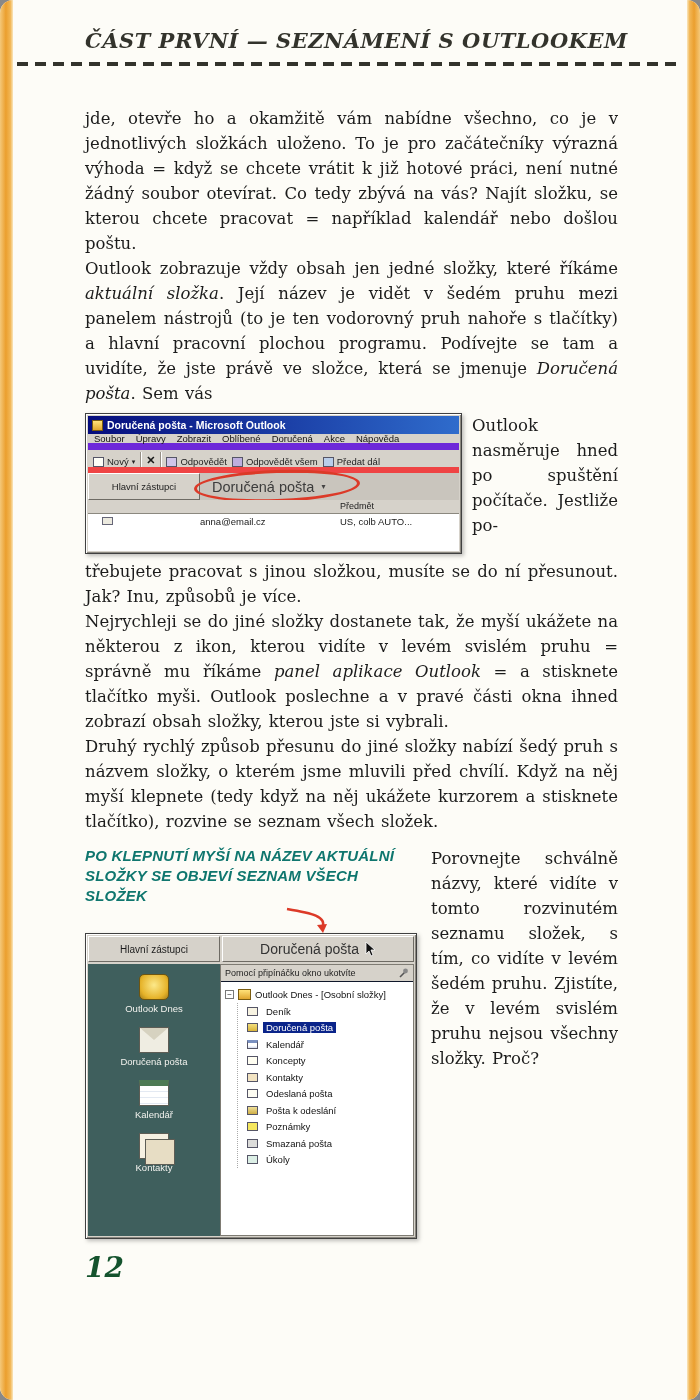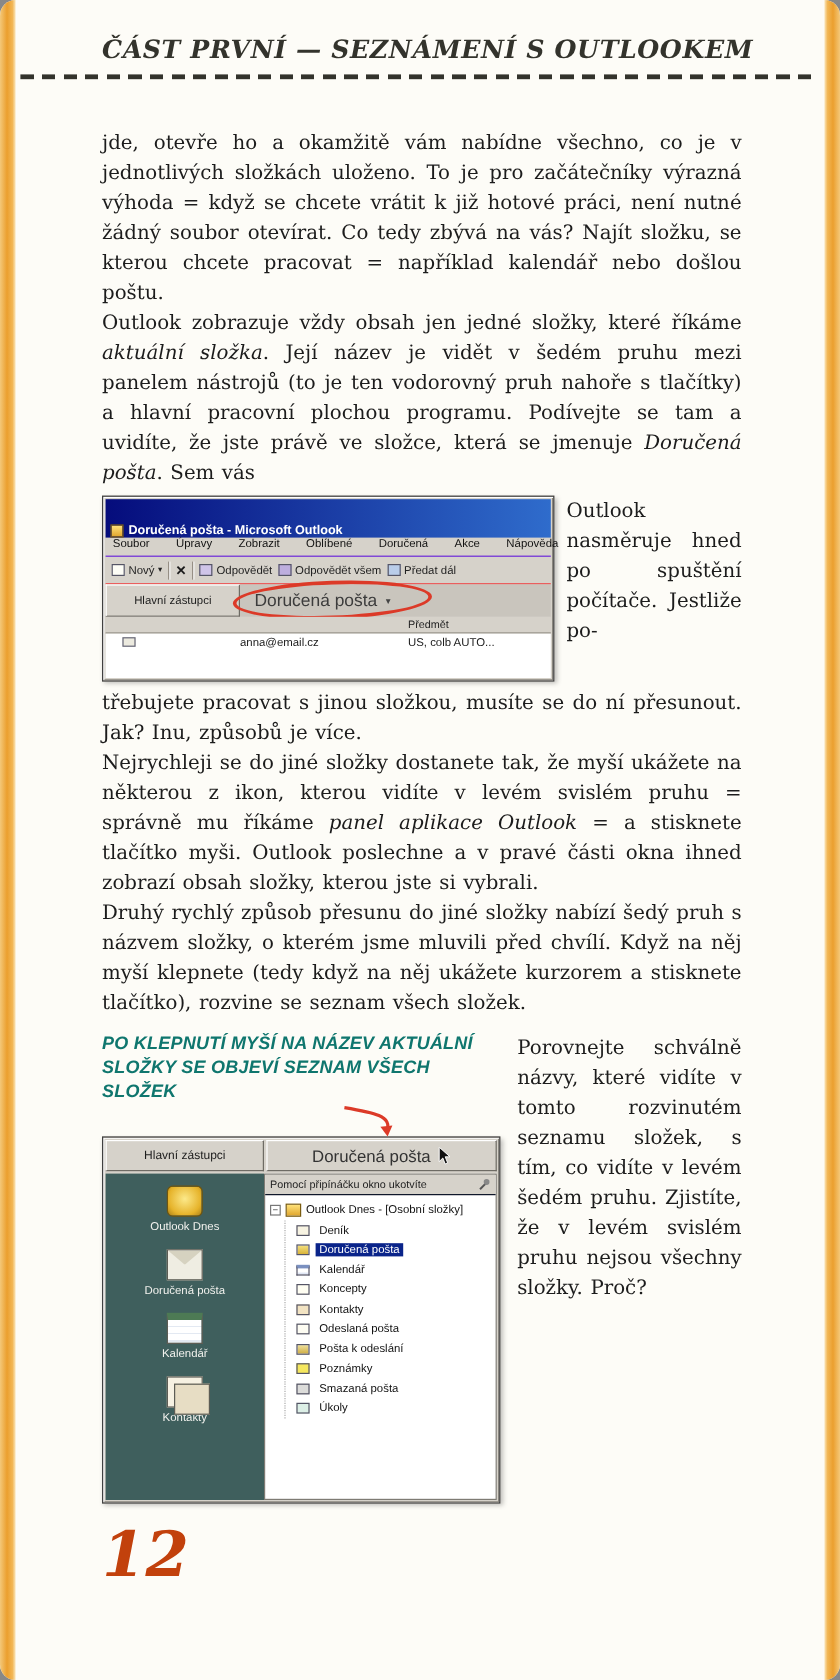--- a/index.html
+++ b/index.html
@@ -32,29 +32,29 @@
 
   
   .w98 {
     font-family:"Liberation Sans", sans-serif; background:#d6d2ca;
     border:1px solid #404040;
     box-shadow:inset 1px 1px 0 #fff, inset -1px -1px 0 #8a877f, 2px 2px 4px rgba(0,0,0,.25);
     padding:2px;
   }
   .shot1 { width:377px; flex:0 0 377px; }
   .titlebar {
-    height:32px; background:linear-gradient(90deg,#050c7c,#2f6ccc);
-    display:flex; align-items:flex-end; gap:4px; padding:0 4px;
+    height:18px; background:linear-gradient(90deg,#050c7c,#2f6ccc);
+    display:flex; align-items:center; gap:4px; padding:0 4px;
   }
   .tb-icon { width:11px; height:11px; background:linear-gradient(#ffe27a,#e0a62e); border:1px solid #7a5c10; }
   .tb-text { color:#fff; font-weight:bold; font-size:10.5px; white-space:nowrap; }
-  .menubar { height:16px; display:flex; align-items:flex-start; gap:22px; padding:0 6px;
-             font-size:9.5px; color:#111; border-bottom:1px solid #6d28d9; }
-  .toolbar { height:23px; display:flex; align-items:center; gap:5px; padding:0 5px;
-             font-size:9.5px; color:#222; border-bottom:1px solid #ef4444; }
+  .menubar { height:16px; display:flex; align-items:center; gap:11px; padding:0 6px;
+             font-size:9.5px; color:#111; border-bottom:7px solid #6d28d9; }
+  .toolbar { height:23px; display:flex; align-items:flex-end; gap:5px; padding:0 5px;
+             font-size:9.5px; color:#222; border-bottom:6px solid #ef4444; }
   .tbtn { display:flex; align-items:center; gap:3px; white-space:nowrap; }
   .tbtn.x { font-weight:bold; font-size:11px; color:#1a1a1a; }
   .t-sep { width:1px; height:15px; background:#968f85; box-shadow:1px 0 0 #fff; }
   .t-ic { width:11px; height:10px; border:1px solid #556; }
   .ic-new { background:#fdfdf6; }
   .ic-reply { background:#cfc4e8; }
   .ic-replyall { background:#bdaede; }
   .ic-forward { background:#b9cdea; }
   .dd { font-size:7px; color:#222; }
 
@@ -131,21 +131,21 @@
   .ic-cal-s { background:linear-gradient(#fff 55%,#cfd9ef); border-top:3px solid #7a90c0; }
   .ic-drafts { background:#fffef2; }
   .ic-contacts-s { background:#f2e3c2; }
   .ic-sent { background:#fdfcf2; }
   .ic-outbox { background:linear-gradient(#efe09a,#cfae45); }
   .ic-notes { background:#f5e75e; }
   .ic-deleted { background:#dcdcda; }
   .ic-tasks { background:#dcefe6; }
 
   .page-number {
-    margin-top:12px; font-style:italic; font-weight:bold; font-size:52px; color:#c2410c;
+    margin-top:12px; font-style:italic; font-weight:bold; font-size:28px; color:#14532d;
     font-family:"DejaVu Serif", serif;
   }
 </style>
 </head>
 <body>
 
 <div class="page">
   <div class="edge edge-left"></div>
   <div class="edge edge-right"></div>
 

